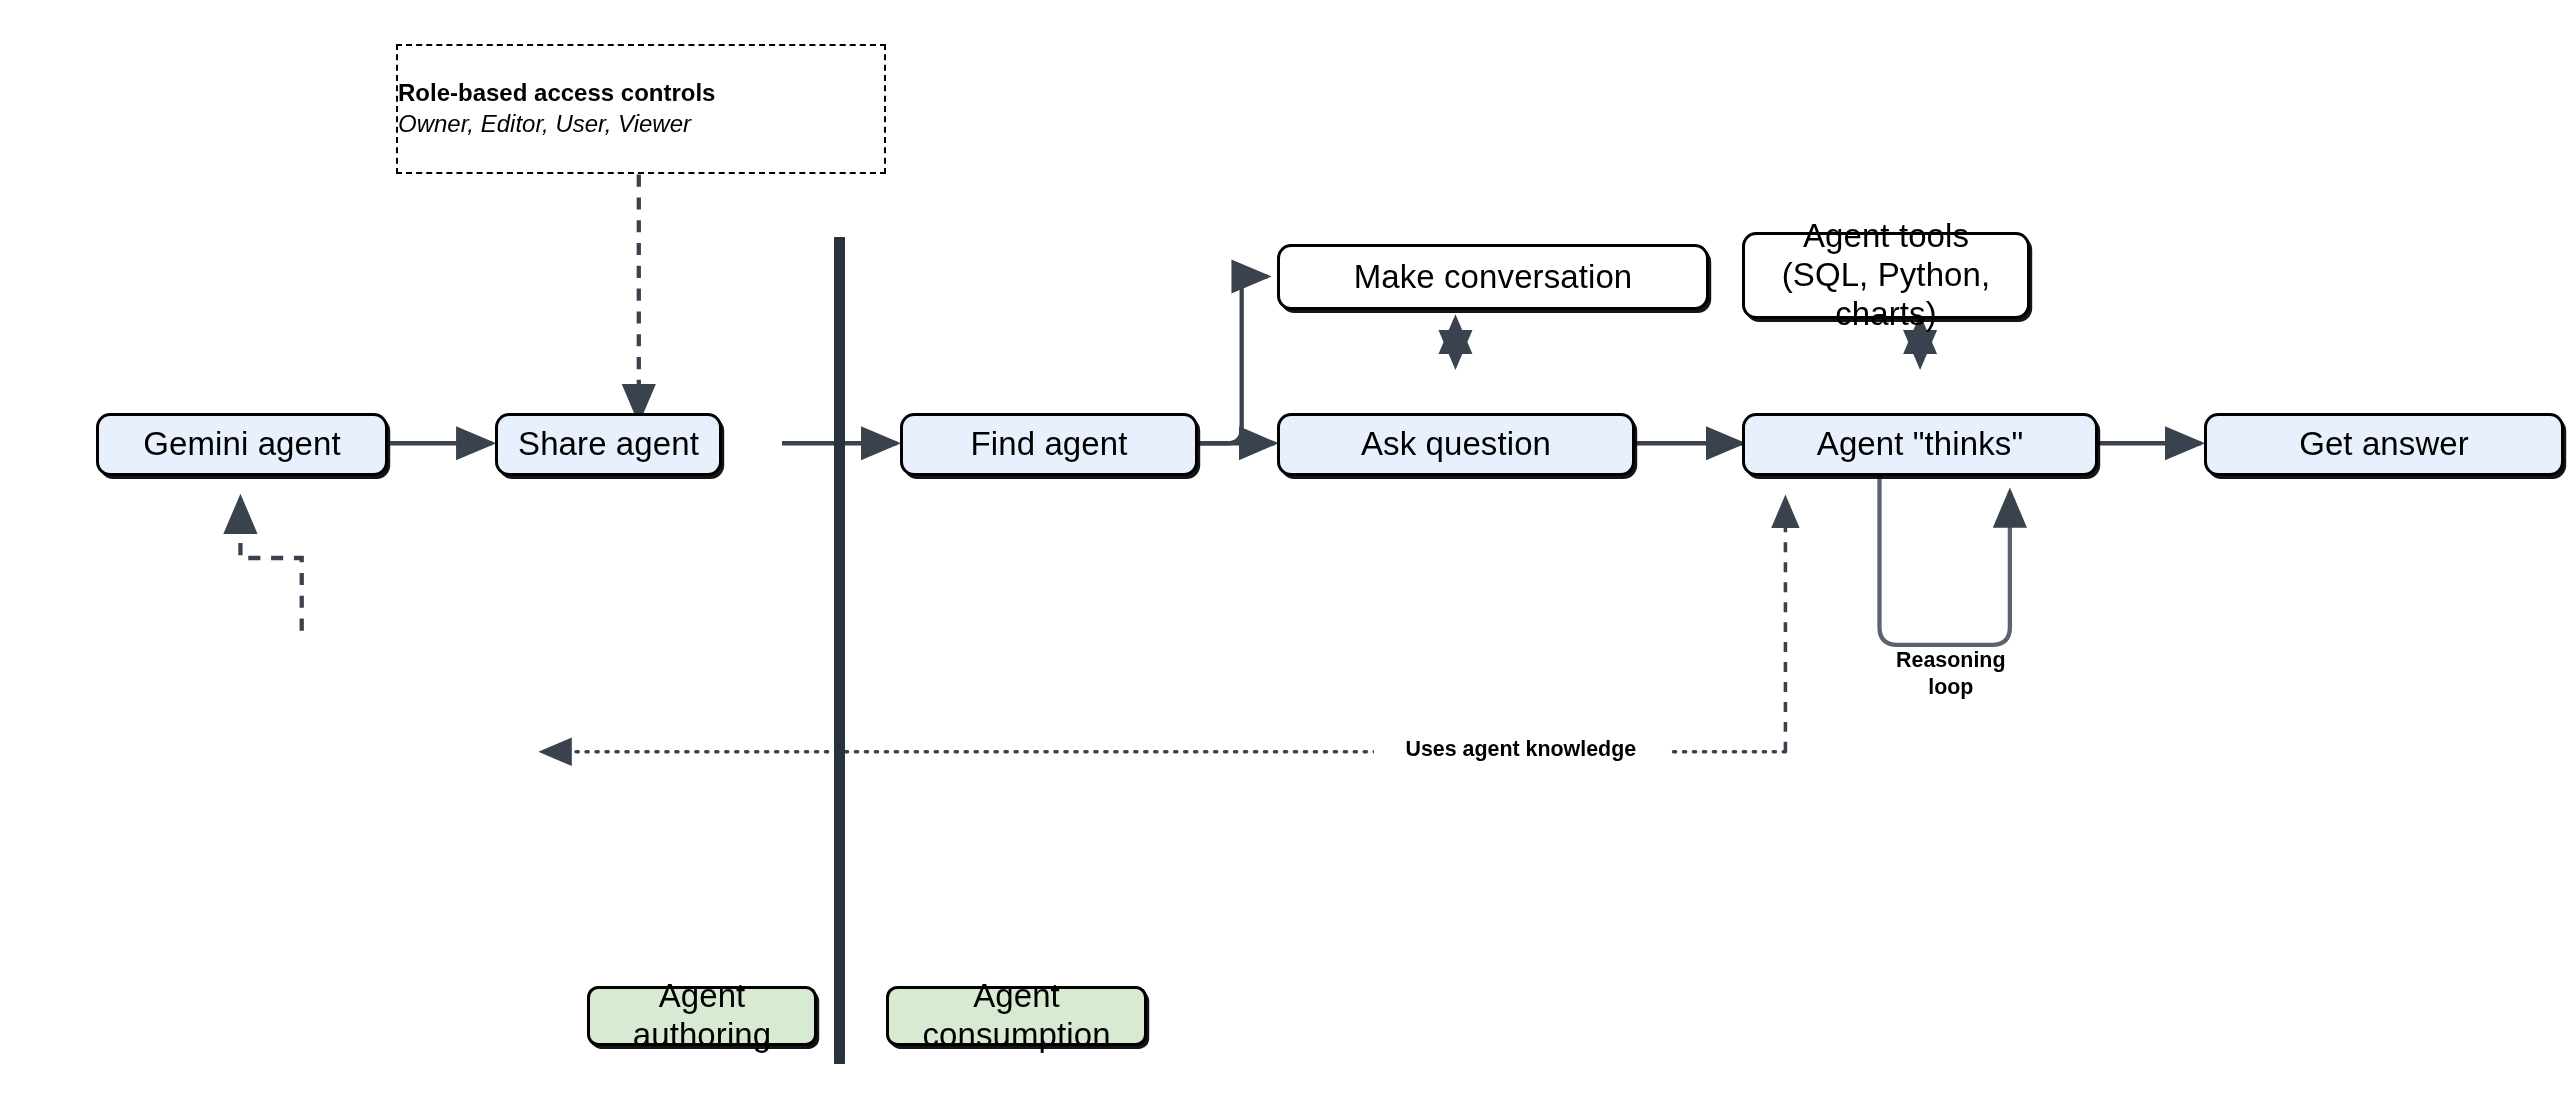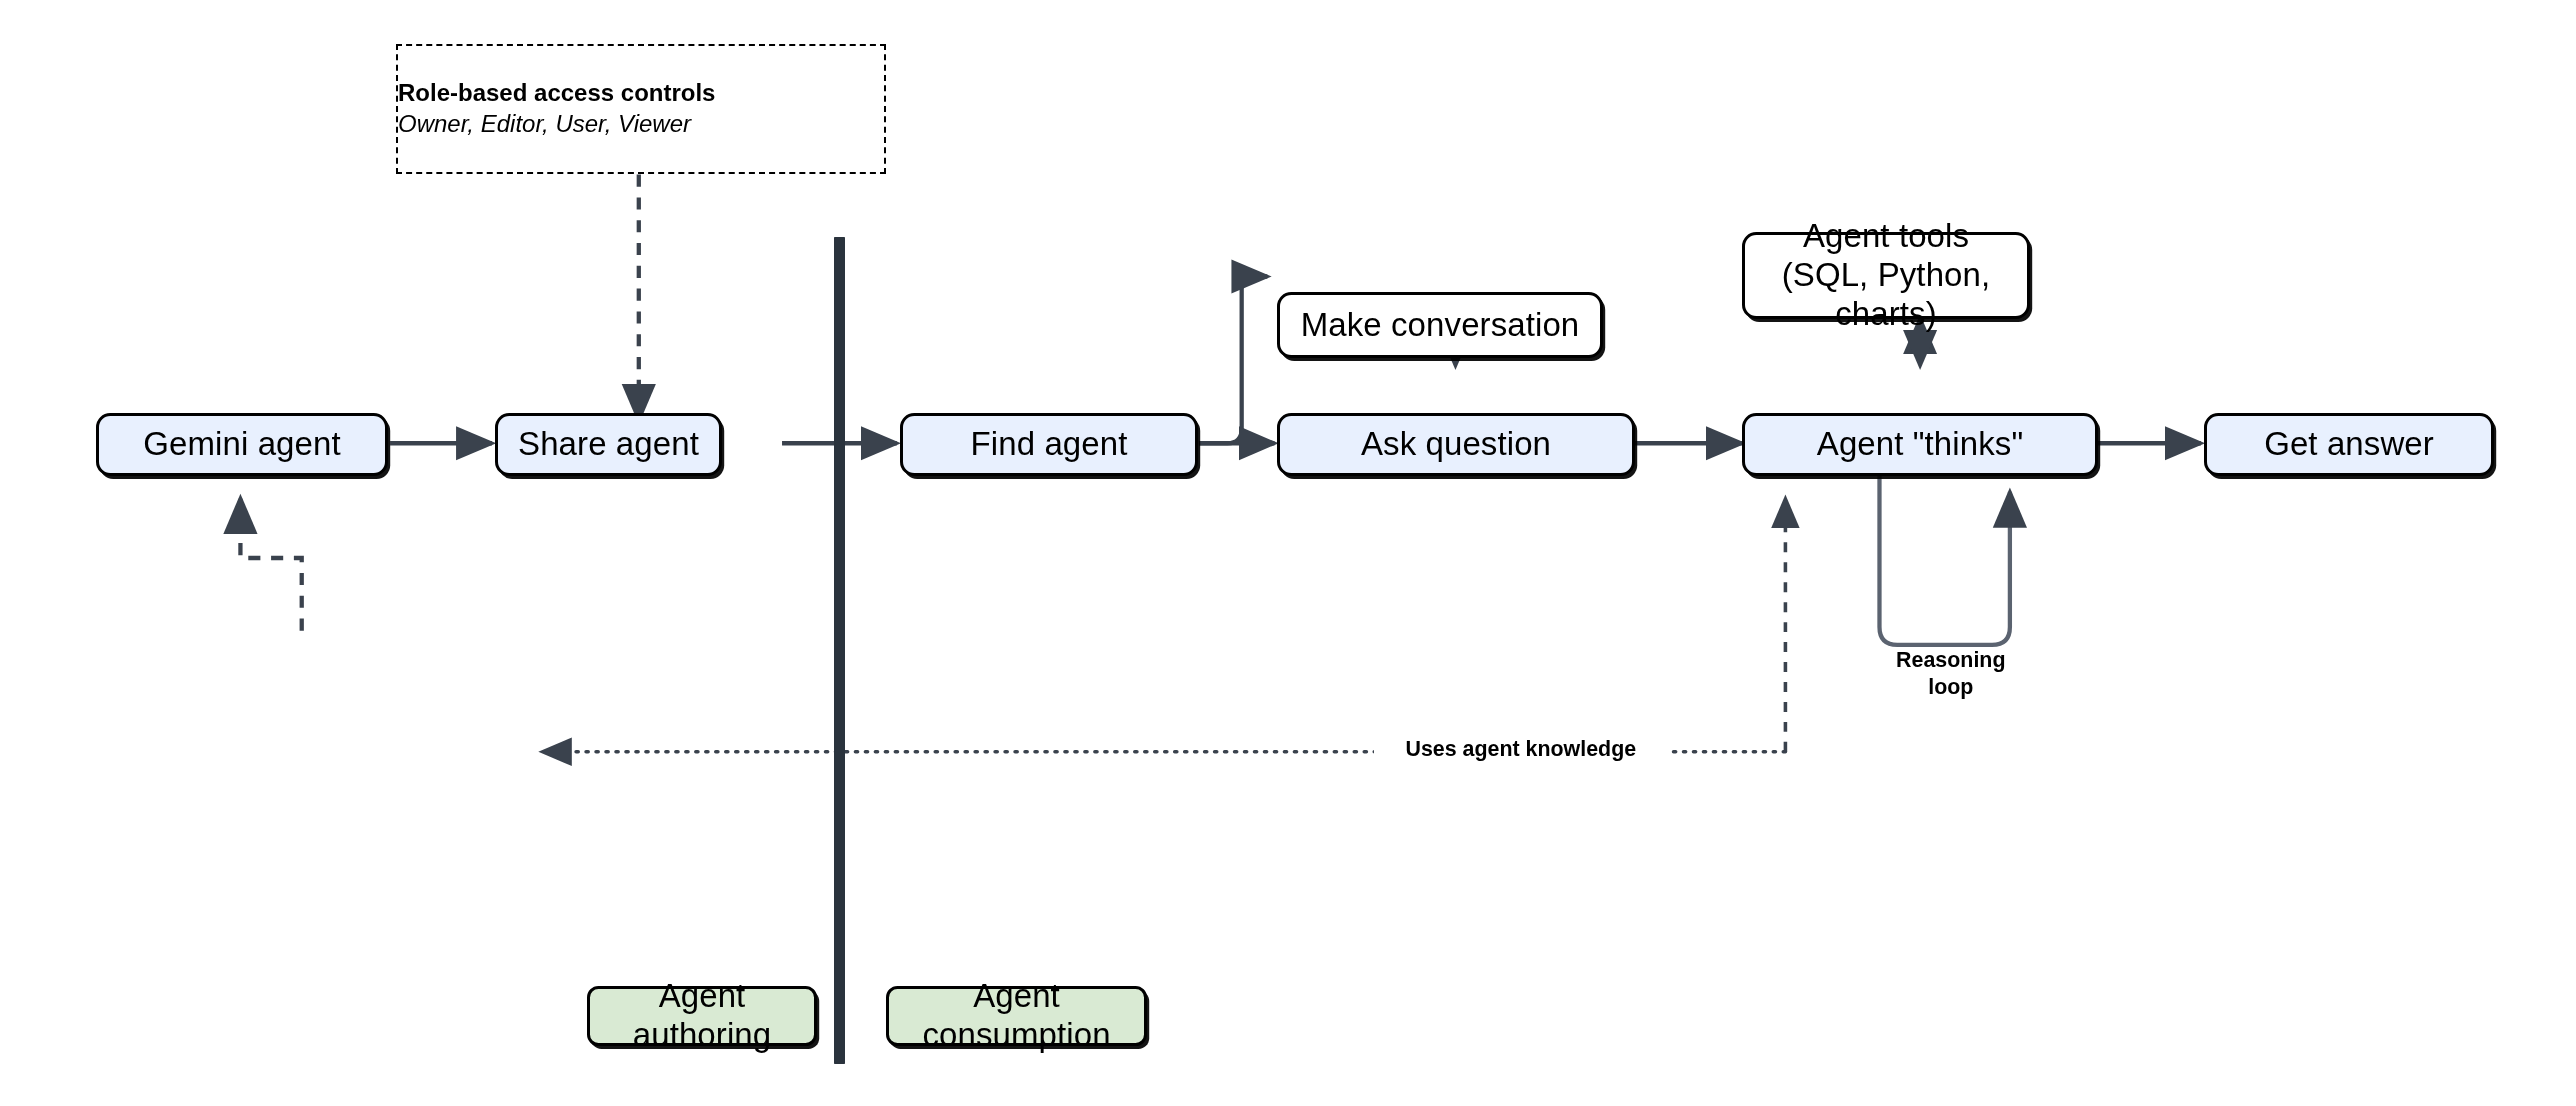--- a/index.html
+++ b/index.html
@@ -159,30 +159,30 @@
     <div class="dsub">Owner, Editor, User, Viewer</div>
   </div>
 
 
   <div class="node blue" style="left:96px; top:413px; width:292px; height:63px;">Gemini agent</div>
 
   <div class="node blue" style="left:495px; top:413px; width:227px; height:63px;">Share agent</div>
 
   <div class="node blue" style="left:900px; top:413px; width:298px; height:63px;">Find agent</div>
 
-  <div class="node white" style="left:1277px; top:244px; width:326px; height:66px;margin-top:48px;">Make conversation</div>
+  <div class="node white" style="left:1277px; top:244px; width:432px; height:66px;">Make conversation</div>
 
   <div class="node blue" style="left:1277px; top:413px; width:358px; height:63px;">Ask question</div>
 
   <div class="node white" style="left:1742px; top:232px; width:288px; height:87px; white-space:pre-line;">Agent tools
 (SQL, Python, charts)</div>
 
   <div class="node blue" style="left:1742px; top:413px; width:356px; height:63px;">Agent "thinks"</div>
 
-  <div class="node blue" style="left:2204px; top:413px; width:290px; height:63px;">Get answer</div>
+  <div class="node blue" style="left:2204px; top:413px; width:360px; height:63px;">Get answer</div>
 
   <div class="edge-label" style="left:1875px; top:647px; width:143px;">Reasoning
 loop</div>
 
   <div class="edge-label" style="left:1374px; top:736px; width:285px;">Uses agent knowledge</div>
 
   <div class="node green" style="left:587px; top:986px; width:230px; height:60px;">Agent authoring</div>
 
   <div class="node green" style="left:886px; top:986px; width:261px; height:60px;">Agent consumption</div>
 

